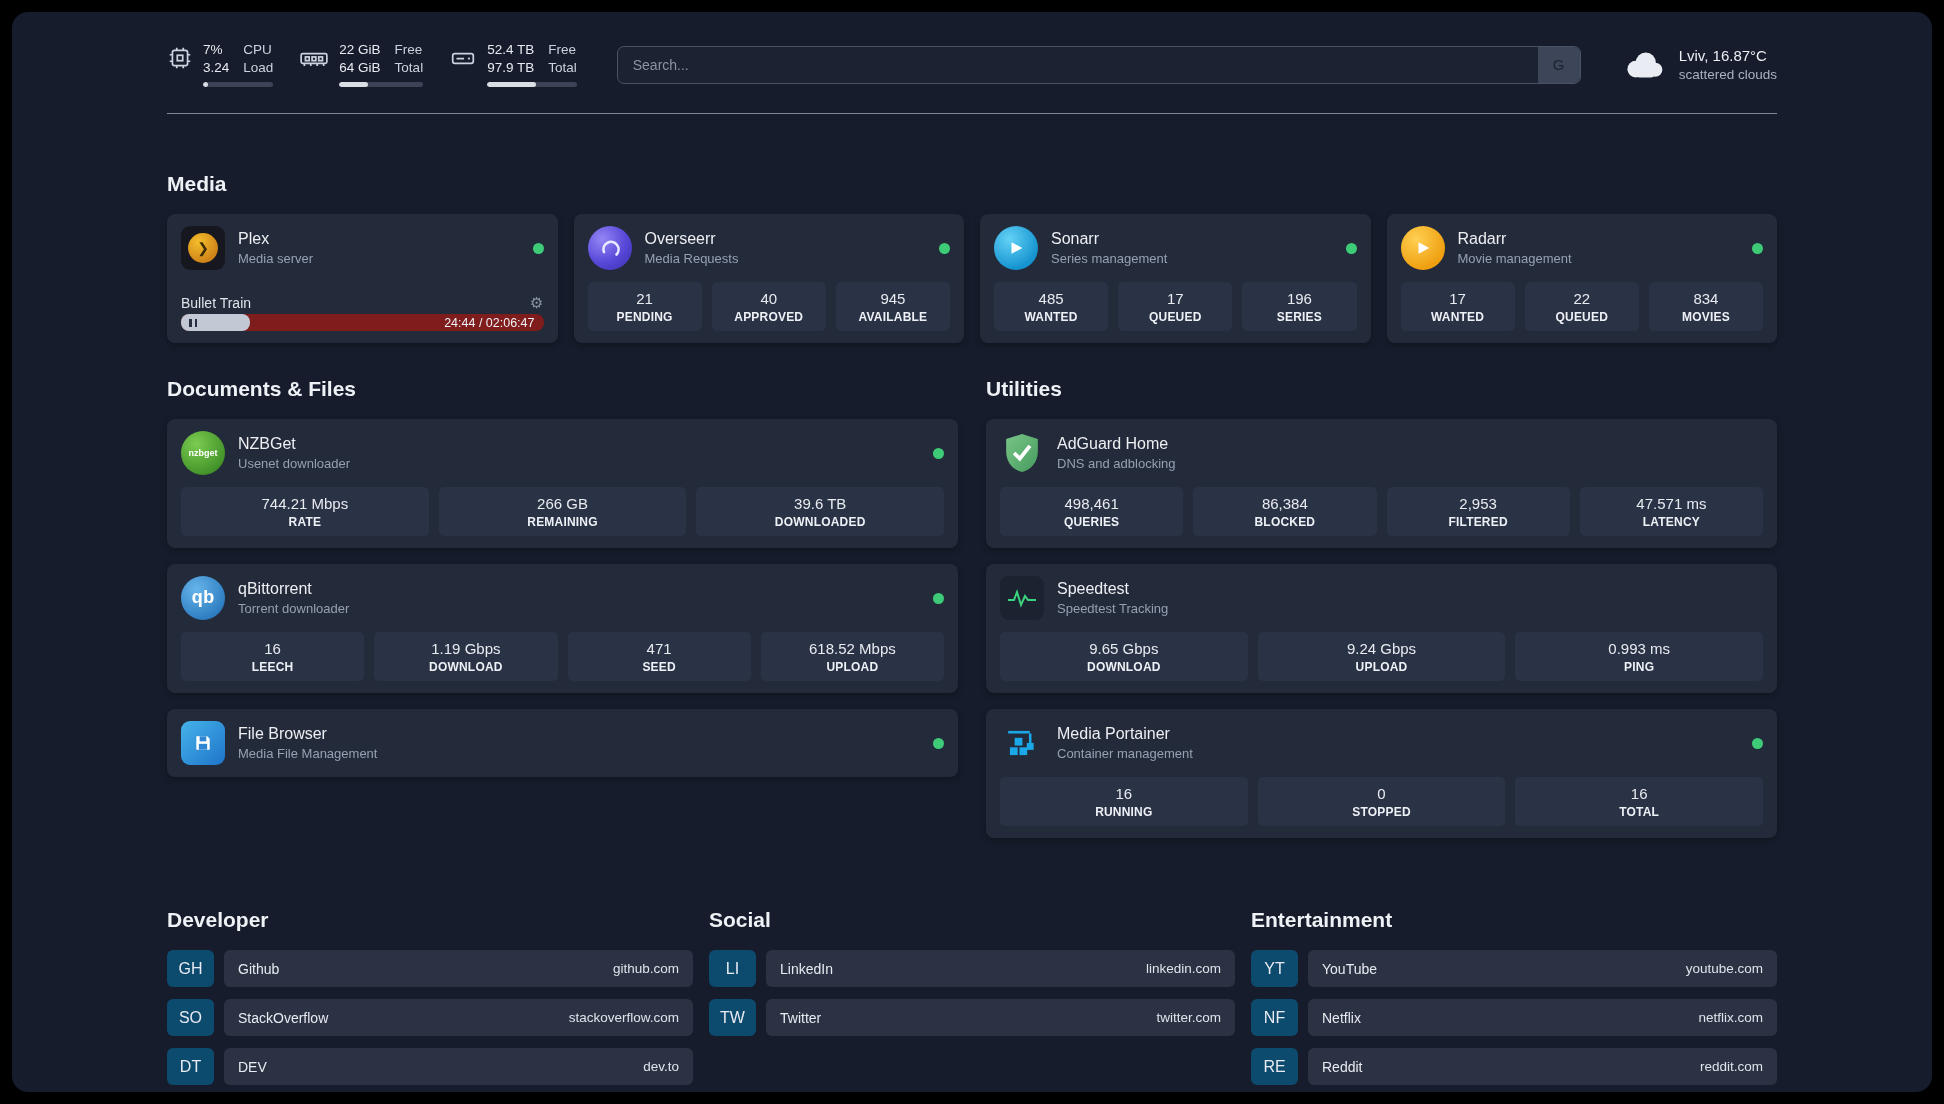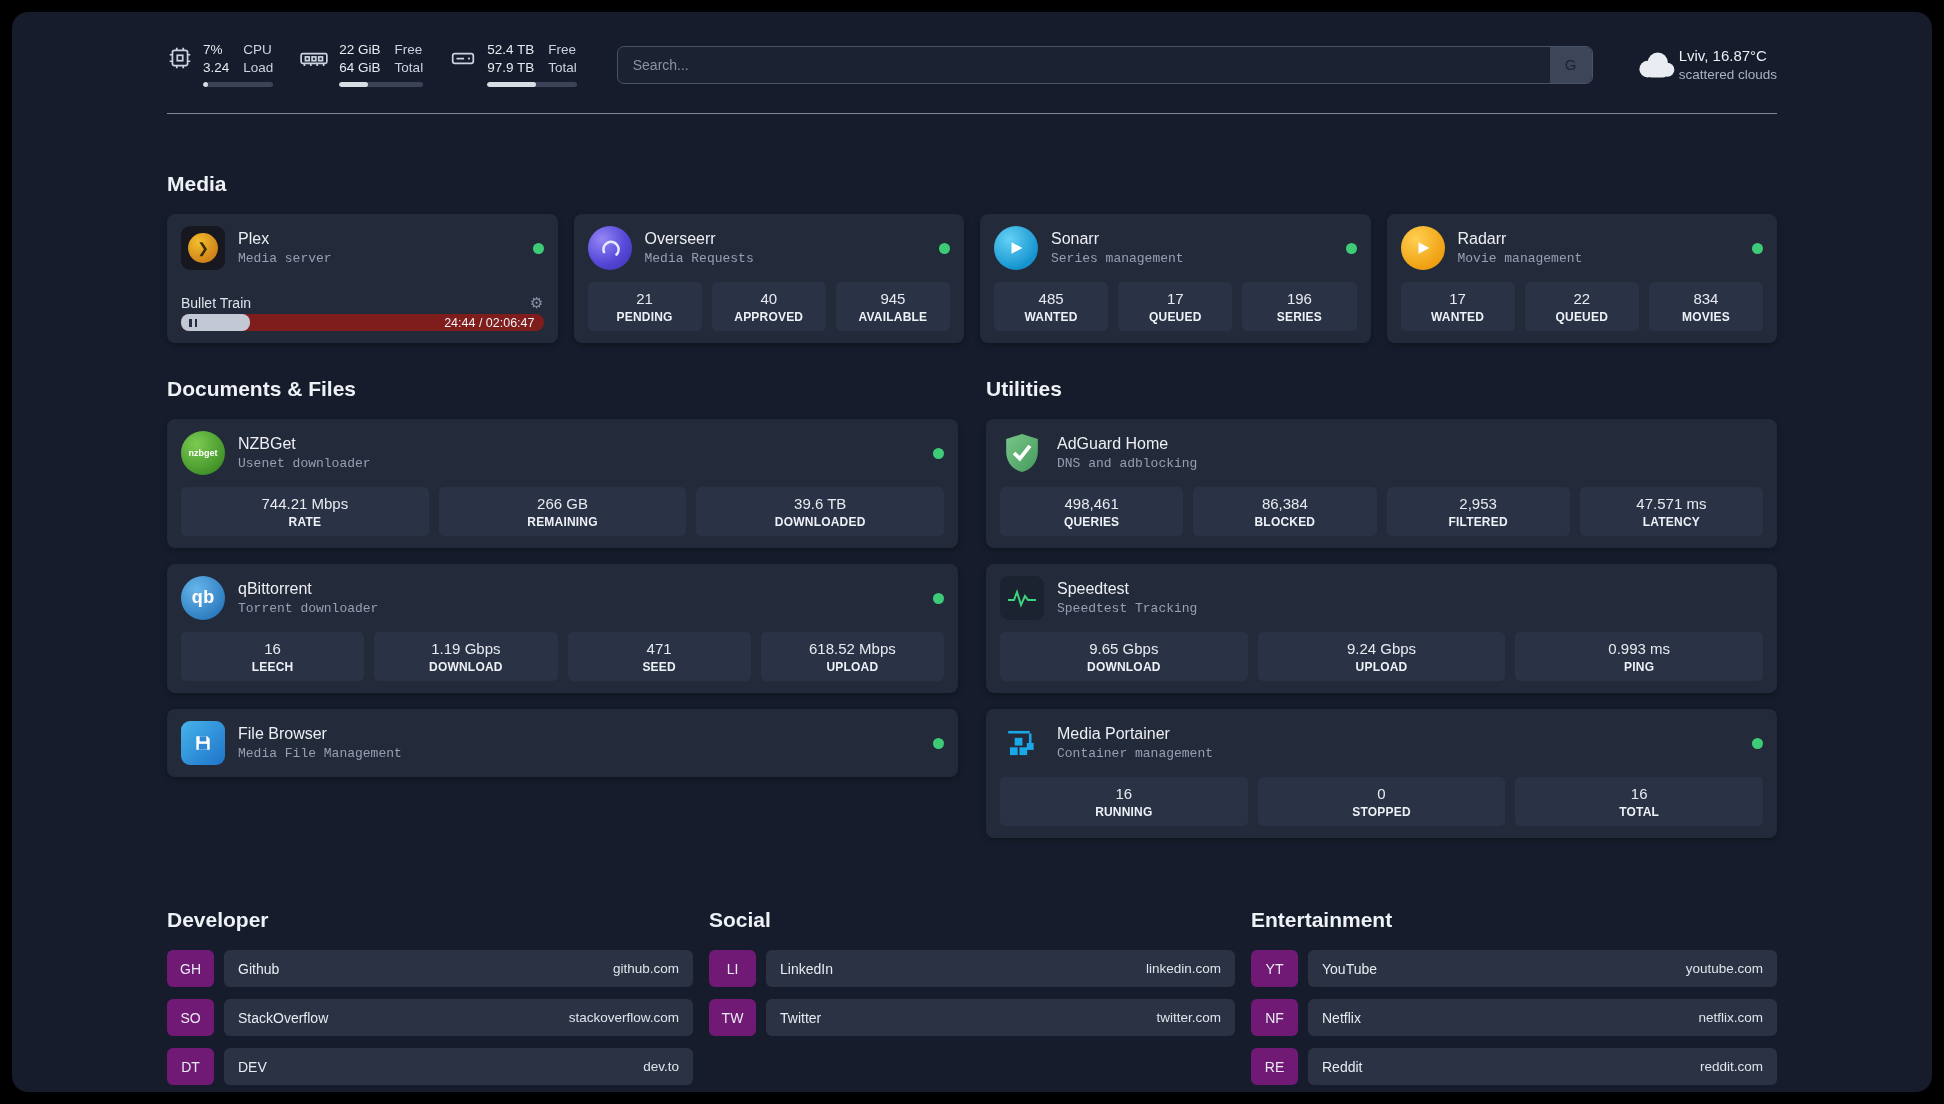--- a/index.html
+++ b/index.html
@@ -15,38 +15,38 @@
   .metric-col { display:flex; flex-direction:column; gap:3px; }
   .metric-col-labels { color:#ccd2dd; }
   .metric-bar { height:5px; background:#3c4356; border-radius:3px; margin-top:7px; overflow:hidden; }
   .metric-bar-fill { height:100%; background:#d9dde4; border-radius:3px; }
 
   .search { flex:1; display:flex; align-items:stretch; background:#1b2231; border:1px solid #4a5265; border-radius:7px; height:38px; margin:0 14px; overflow:hidden; }
   .search input { flex:1; background:transparent; border:none; outline:none; color:#dfe3ea; padding:0 15px; font-size:14px; font-family:inherit; }
   .search input::placeholder { color:#8b93a4; }
   .search-engine { width:42px; background:#3d4559; color:#1b2231; display:flex; align-items:center; justify-content:center; font-size:15px; font-weight:500; cursor:pointer; }
 
-  .weather { display:flex; align-items:center; }
+  .weather { display:flex; align-items:center; gap:12px; }
   .weather-loc { font-size:15px; color:#eceff4; }
   .weather-cond { font-size:13.5px; color:#aab2c1; margin-top:3px; }
 
   .divider { border-bottom:1px solid rgba(200,208,222,.6); margin-top:26px; }
 
   
   .section-title { font-size:21px; font-weight:700; color:#eef1f5; margin-bottom:18px; }
   .media-title { margin-top:58px; }
   .grid-4 { display:grid; grid-template-columns:repeat(4,1fr); gap:16px; }
   .grid-2 { display:grid; grid-template-columns:1fr 1fr; gap:28px; align-items:start; margin-top:34px; }
   .stack { display:flex; flex-direction:column; gap:16px; }
 
   .card { background:#232a3a; border-radius:8px; padding:12px 14px; box-shadow:0 2px 6px rgba(0,0,0,.28); display:flex; flex-direction:column; justify-content:space-between; cursor:pointer; }
   .card-head { display:flex; align-items:center; gap:13px; }
   .app-meta { flex:1; min-width:0; }
   .app-name { font-size:16px; font-weight:500; color:#edeff3; }
-  .app-desc { font-size:13px; color:#96a0b2; margin-top:3px;font-family:Liberation Mono, monospace; }
+  .app-desc { font-size:13px; color:#96a0b2; margin-top:3px; }
   .dot { width:11px; height:11px; border-radius:50%; background:var(--status-online,#3ecb77); flex-shrink:0; align-self:center; }
 
   .stats { display:flex; gap:10px; margin-top:12px; }
   .stat { flex:1; background:#2a3245; border-radius:5px; text-align:center; padding:8px 4px 7px; }
   .stat-value { font-size:15px; color:#e8ebf0; }
   .stat-label { font-size:12px; font-weight:700; color:#eef1f6; margin-top:3px; letter-spacing:.2px;text-align:center; }
 
   
   .app-tile { width:44px; height:44px; border-radius:9px; display:flex; align-items:center; justify-content:center; flex-shrink:0; }
   .plex-tile { background:#17181f; }
@@ -69,21 +69,21 @@
   .gear { color:#8a93a5; font-size:15px; cursor:pointer; }
   .player-row { position:relative; margin-top:2px; height:17px; background:#7f1d1d; border-radius:8px; cursor:pointer; }
   .player-fill { position:absolute; left:0; top:0; height:100%; background:#c3c9d4; border-radius:8px; display:flex; align-items:center; padding-left:8px; }
   .pause { display:flex; gap:3px; cursor:pointer; }
   .pause span { width:2.5px; height:8px; background:#272e3f; }
   .player-time { position:absolute; right:9px; top:50%; transform:translateY(-50%); font-size:12.5px; color:#eef1f6; }
 
   
   .bookmarks { display:grid; grid-template-columns:repeat(3,1fr); gap:16px; margin-top:70px; padding-bottom:40px; }
   .bm-row { display:flex; align-items:center; margin-bottom:12px; cursor:pointer; }
-  .bm-abbr { width:47px; height:37px; background:#701a75; border-radius:6px; display:flex; align-items:center; justify-content:center; font-size:14px; color:#e8ebf1; flex-shrink:0; }
+  .bm-abbr { width:47px; height:37px; background:#0c4a6e; border-radius:6px; display:flex; align-items:center; justify-content:center; font-size:16px; color:#e8ebf1; flex-shrink:0; }
   .bm-bar { flex:1; margin-left:10px; height:37px; background:#2a3243; border-radius:6px; display:flex; align-items:center; justify-content:space-between; padding:0 14px; }
   .bm-name { font-size:14px; color:#e8ebf1; }
   .bm-url { font-size:13.5px; color:#dfe3ea; }
 </style>
 </head>
 <body>
 
 <div class="app">
   <div class="page">
 

